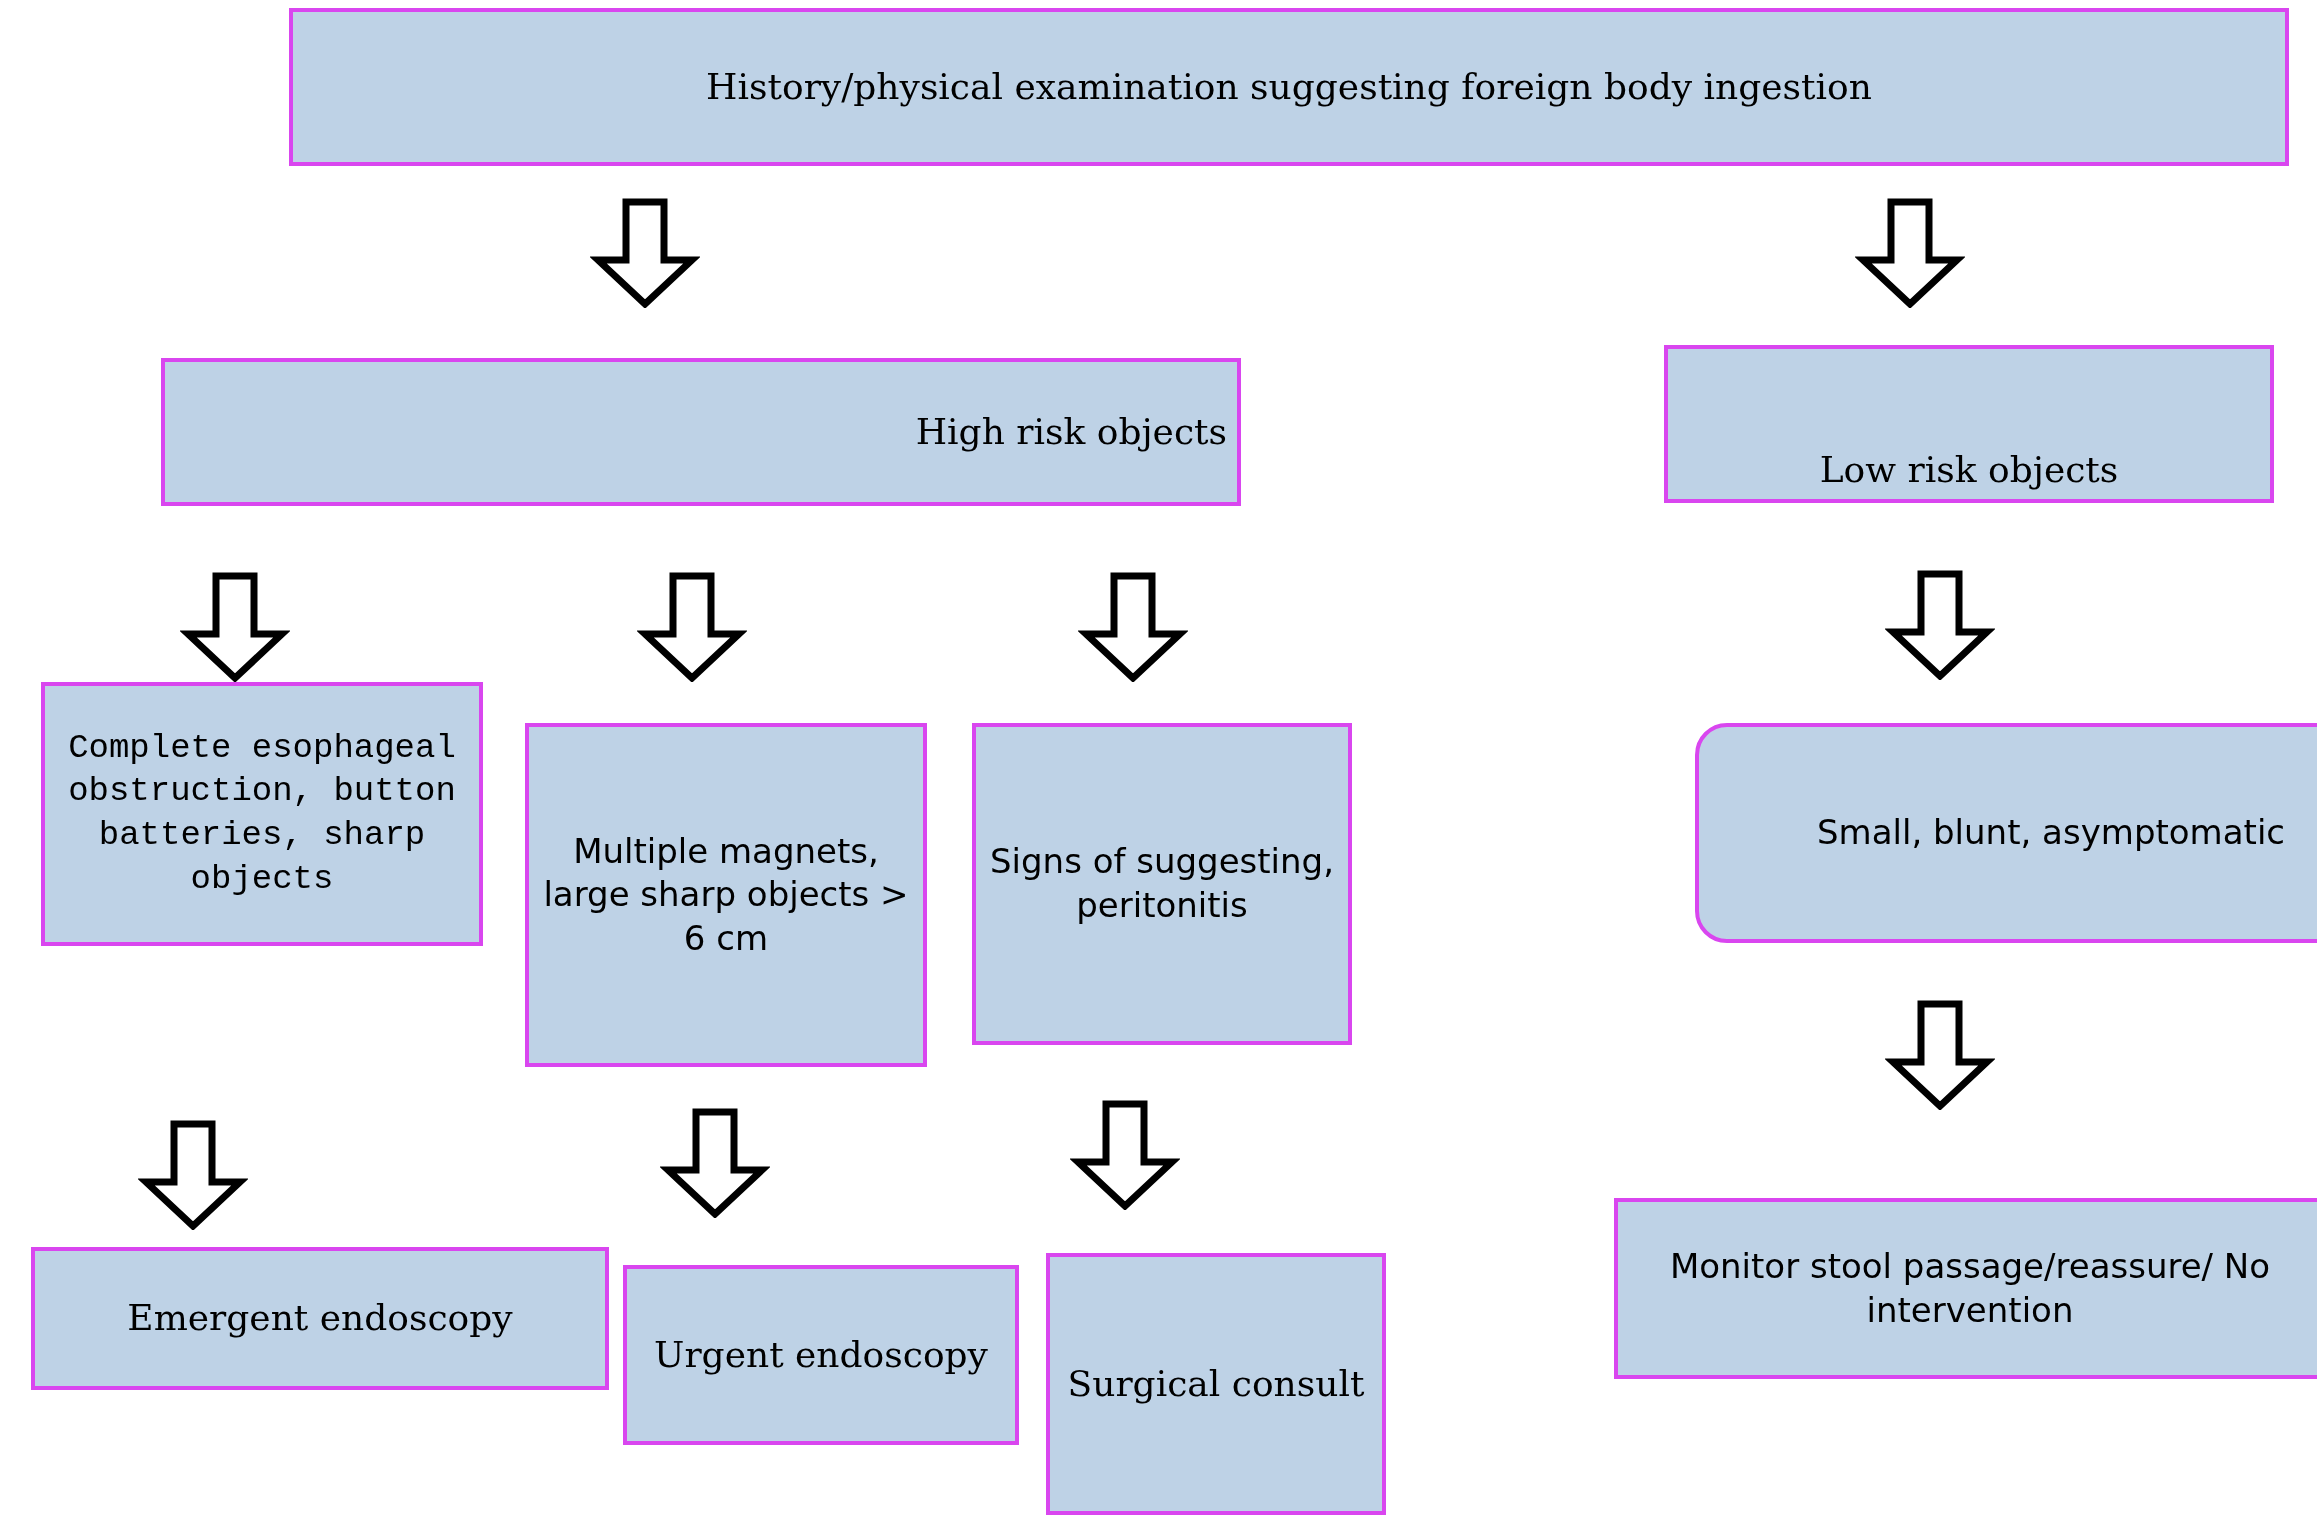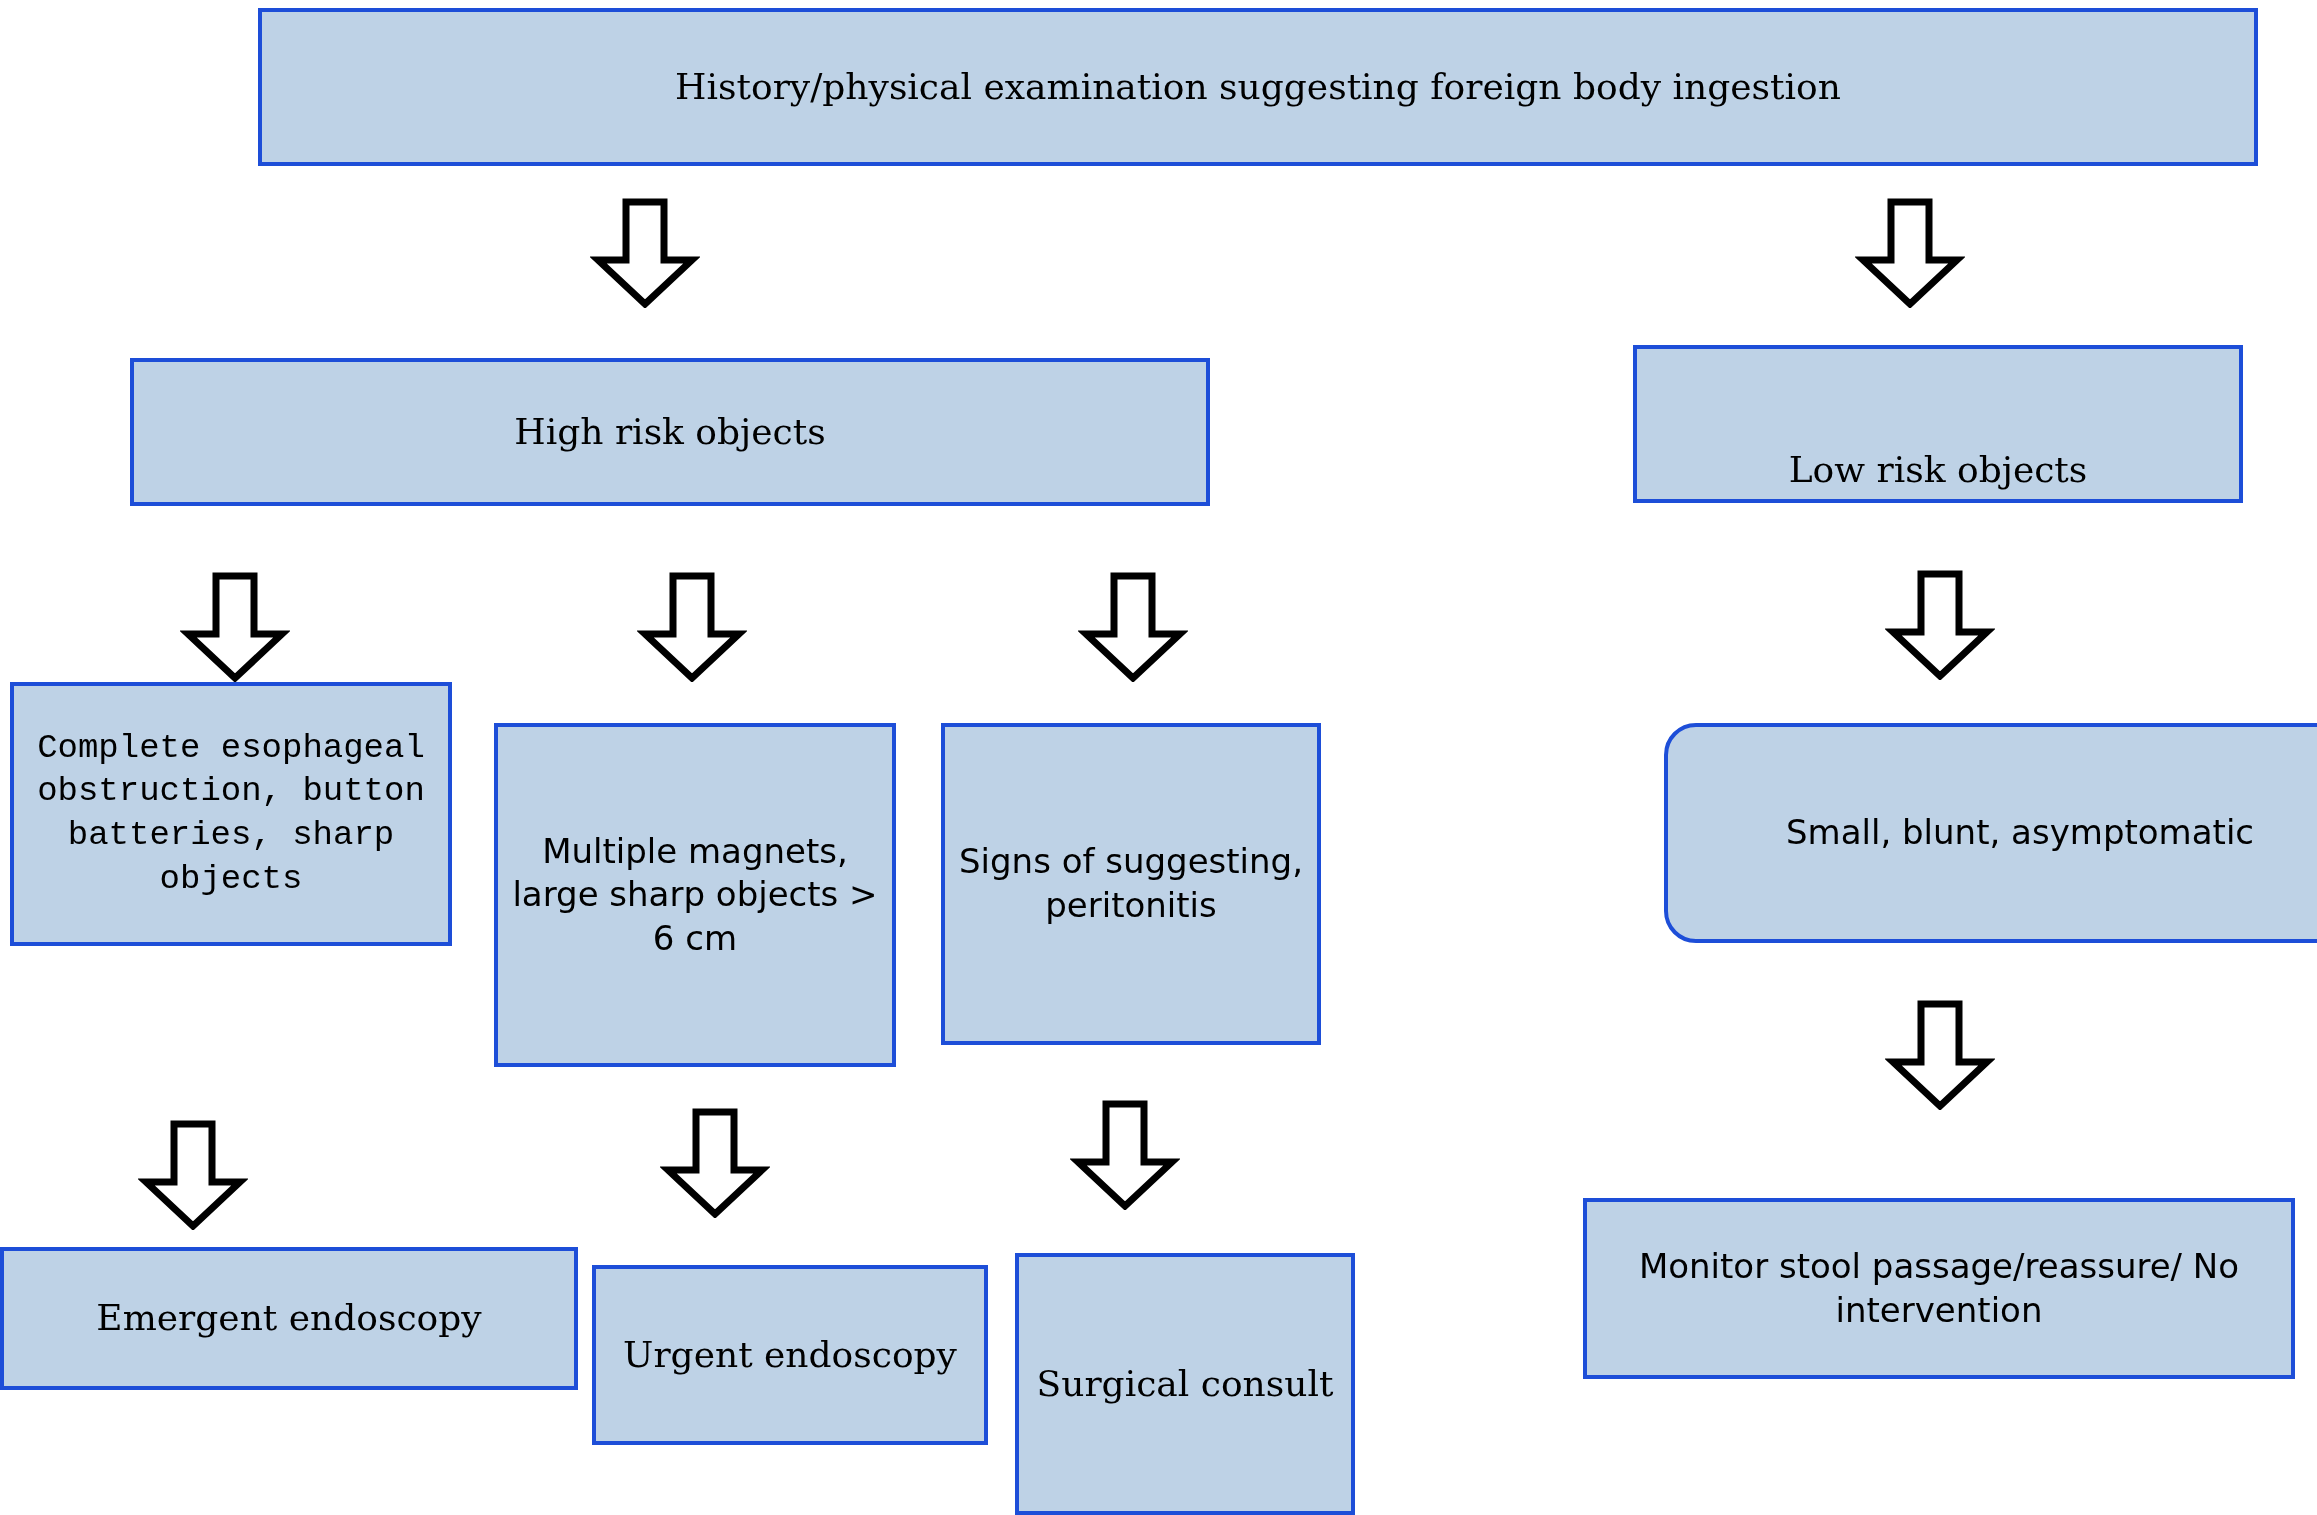--- a/index.html
+++ b/index.html
@@ -14,28 +14,29 @@
     position: relative;
     width: 2317px;
     height: 1515px;
     background: #ffffff;
     overflow: hidden;
   }
   .node {
     position: absolute;
     box-sizing: border-box;
     background: #bed2e6;
-    border: 4px solid #1d4ed8;
+    border: 4px solid #d946ef;
     display: flex;
     align-items: center;
     justify-content: center;
     text-align: center;
     color: #000000;
     line-height: 1.28;
     padding: 6px 10px;
+    margin-left: 31px;
   }
   .node span {
     display: block;
     width: 100%;
   }
   .arrow {
     position: absolute;
   }
   .arrow svg {
     display: block;
@@ -58,21 +59,21 @@
       <polygon points="36,4 74,4 74,62 102,62 55,106 8,62 36,62" fill="#ffffff" stroke="#000000" stroke-width="7" stroke-linejoin="miter"></polygon>
     </svg>
   </div>
 
   <div class="arrow" style="left:1855px; top:198px; width:110px; height:110px;">
     <svg width="110" height="110" viewBox="0 0 110 110">
       <polygon points="36,4 74,4 74,62 102,62 55,106 8,62 36,62" fill="#ffffff" stroke="#000000" stroke-width="7" stroke-linejoin="miter"></polygon>
     </svg>
   </div>
 
-  <div class="node serif f-36" style="left:130px; top:358px; width:1080px; height:148px;">
+  <div class="node serif f-36" style="left:130px; top:358px; width:1080px; height:148px;text-align:right;">
     <span>High risk objects</span>
   </div>
 
   <div class="node serif f-36" style="left:1633px; top:345px; width:610px; height:158px;align-items:flex-end;">
     <span>Low risk objects</span>
   </div>
 
   <div class="arrow" style="left:180px; top:572px; width:110px; height:110px;">
     <svg width="110" height="110" viewBox="0 0 110 110">
       <polygon points="36,4 74,4 74,62 102,62 55,106 8,62 36,62" fill="#ffffff" stroke="#000000" stroke-width="7" stroke-linejoin="miter"></polygon>

